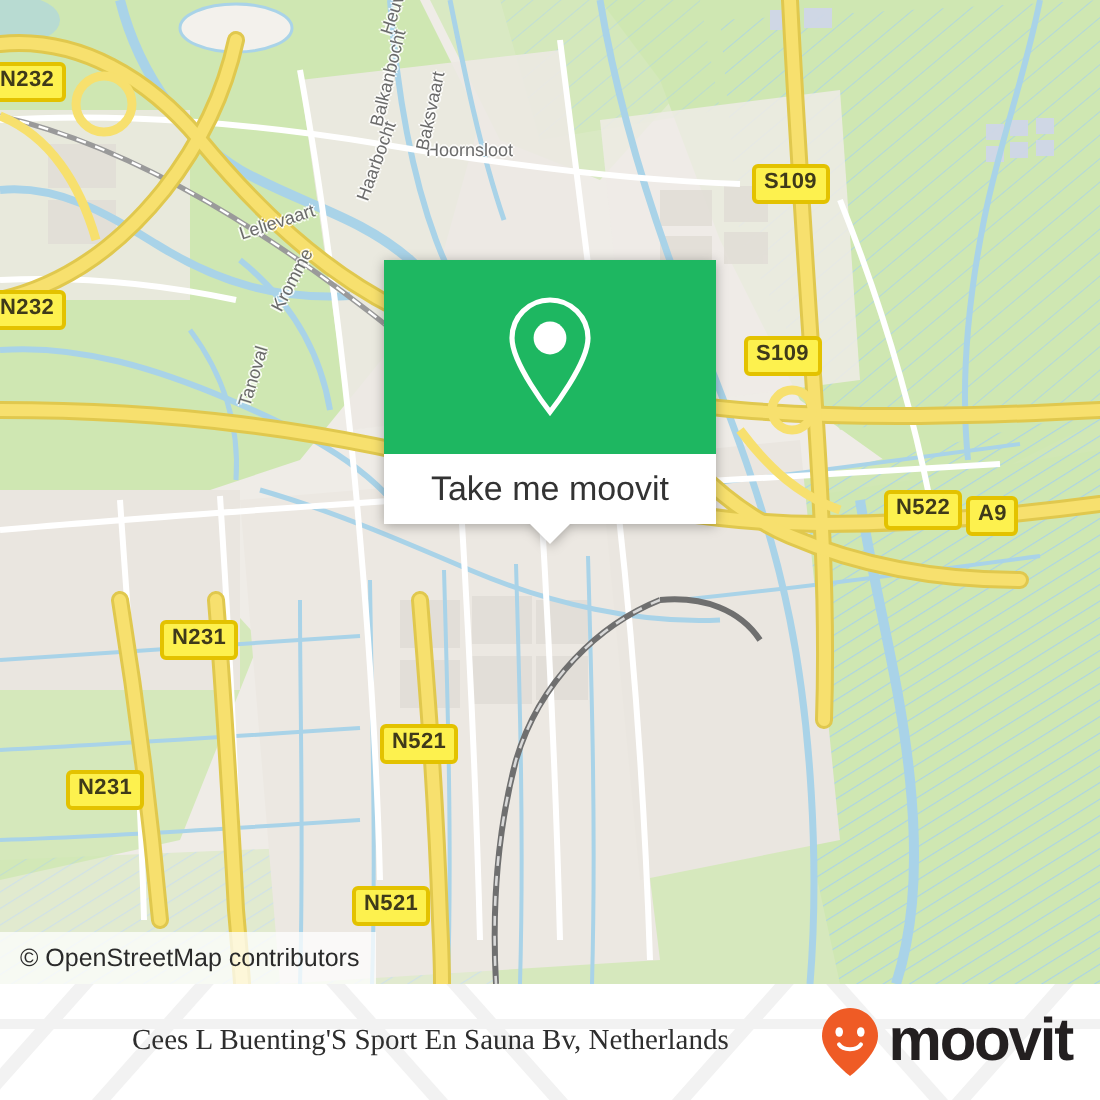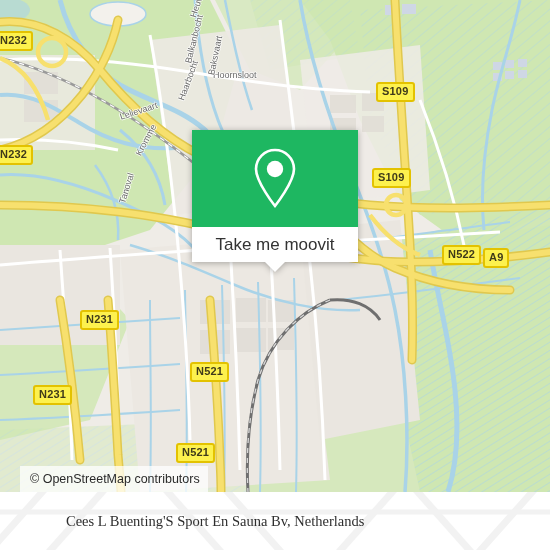--- a/index.html
+++ b/index.html
@@ -102,21 +102,20 @@
   #attribution {
     position: absolute;
     left: 0;
     top: 466px;
     height: 26px;
     background: rgba(255,255,255,0.74);
     display: flex;
     align-items: center;
     padding: 0 8px 0 10px;
     box-sizing: border-box;
-    margin-left: 20px;
   }
   #attribution-text {
     font-size: 12.5px;
     color: #2a2a2a;
     font-family: "Liberation Sans", sans-serif;
     white-space: nowrap;
   }
 
   
   #footer {
@@ -347,15 +346,24 @@
         <path d="M210,-20 L290,70"></path>
         <path d="M330,70 L410,-20"></path>
         <path d="M400,-20 L480,70"></path>
         <path d="M470,70 L550,-20"></path>
         <path d="M-20,20 L560,20" stroke-width="5"></path>
       </g>
     </svg>
 
     <div id="footer-title">Cees L Buenting'S Sport En Sauna Bv, Netherlands</div>
 
+    <div id="brand">
+      <svg width="34" height="38" viewBox="0 0 34 38">
+        <path d="M17,2 C9.3,2 3,8.3 3,16 C3,25.5 17,36 17,36 C17,36 31,25.5 31,16 C31,8.3 24.7,2 17,2 Z" fill="#ef5b25"></path>
+        <ellipse cx="11.6" cy="14" rx="1.9" ry="2.4" fill="#ffffff"></ellipse>
+        <ellipse cx="22.4" cy="14" rx="1.9" ry="2.4" fill="#ffffff"></ellipse>
+        <path d="M11.5,20.2 C13.6,23.4 20.4,23.4 22.5,20.2" fill="none" stroke="#ffffff" stroke-width="2" stroke-linecap="round"></path>
+      </svg>
+      <span id="brand-wordmark">moovit</span>
+    </div>
   </div>
 
 </div>
 
 </body></html>

